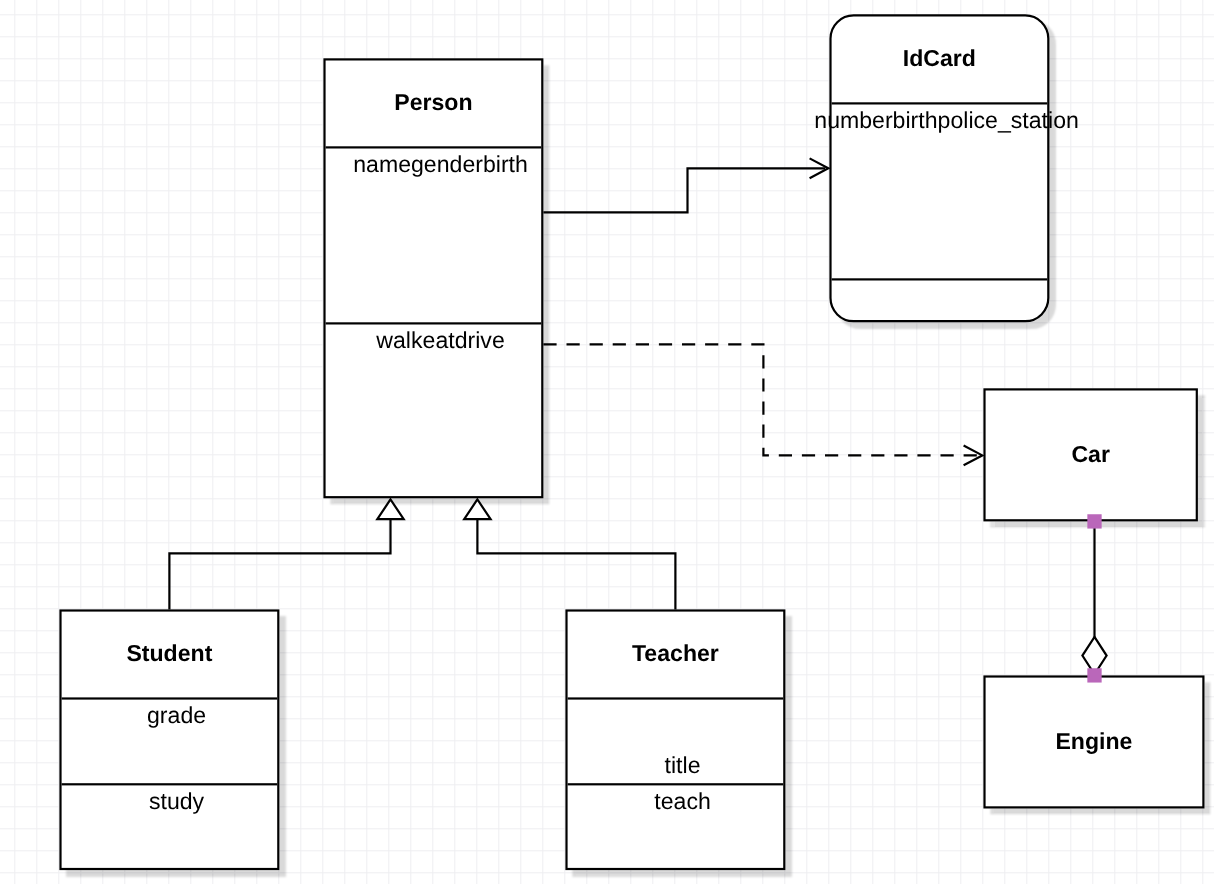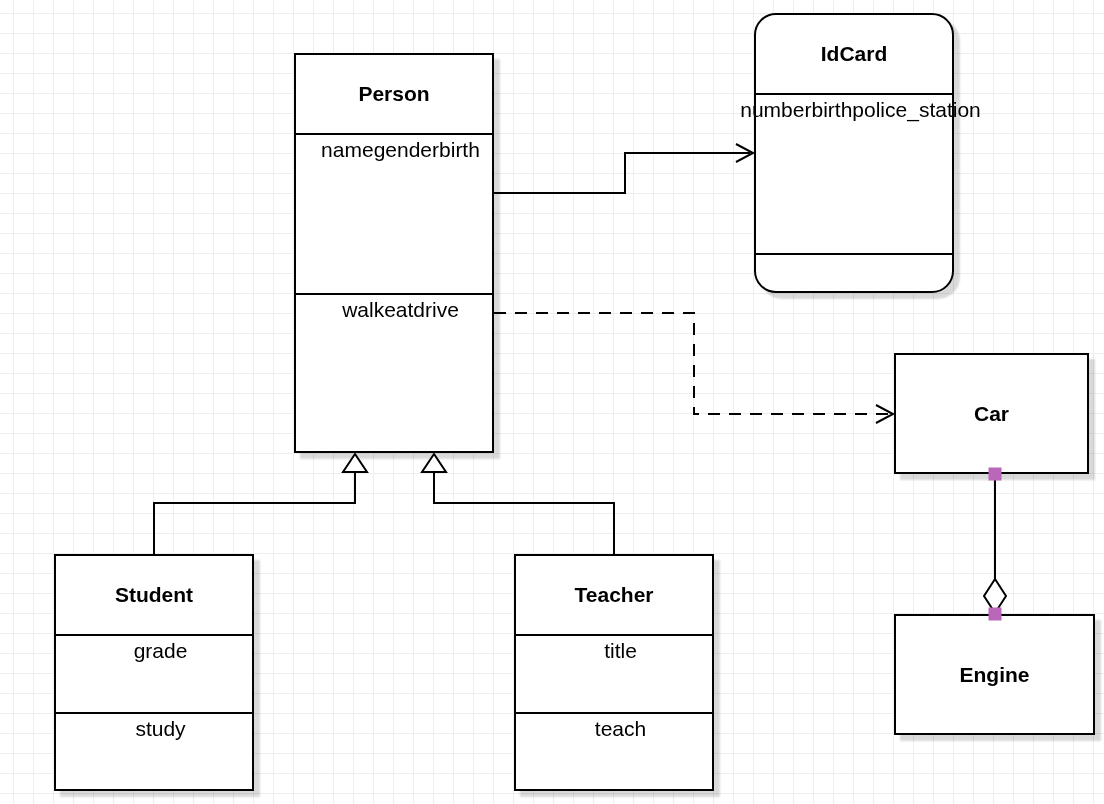--- a/index.html
+++ b/index.html
@@ -103,21 +103,21 @@
     <div class="uml-section" style="height:78px;">
       <div class="uml-member">grade</div>
     </div>
     <div class="uml-section" style="height:77px;">
       <div class="uml-member">study</div>
     </div>
   </div>
 
   <div class="uml-class" style="left:514px;top:554px;width:200px;height:237px;">
     <div class="uml-title" style="height:78px;">Teacher</div>
-    <div class="uml-section" style="height:78px;">
+    <div class="uml-section" style="height:78px;align-items:flex-end;">
       <div class="uml-member">title</div>
     </div>
     <div class="uml-section" style="height:77px;">
       <div class="uml-member">teach</div>
     </div>
   </div>
 
   <svg class="connectors" width="1104" height="804" viewBox="0 0 1104 804">
 
     <g>

